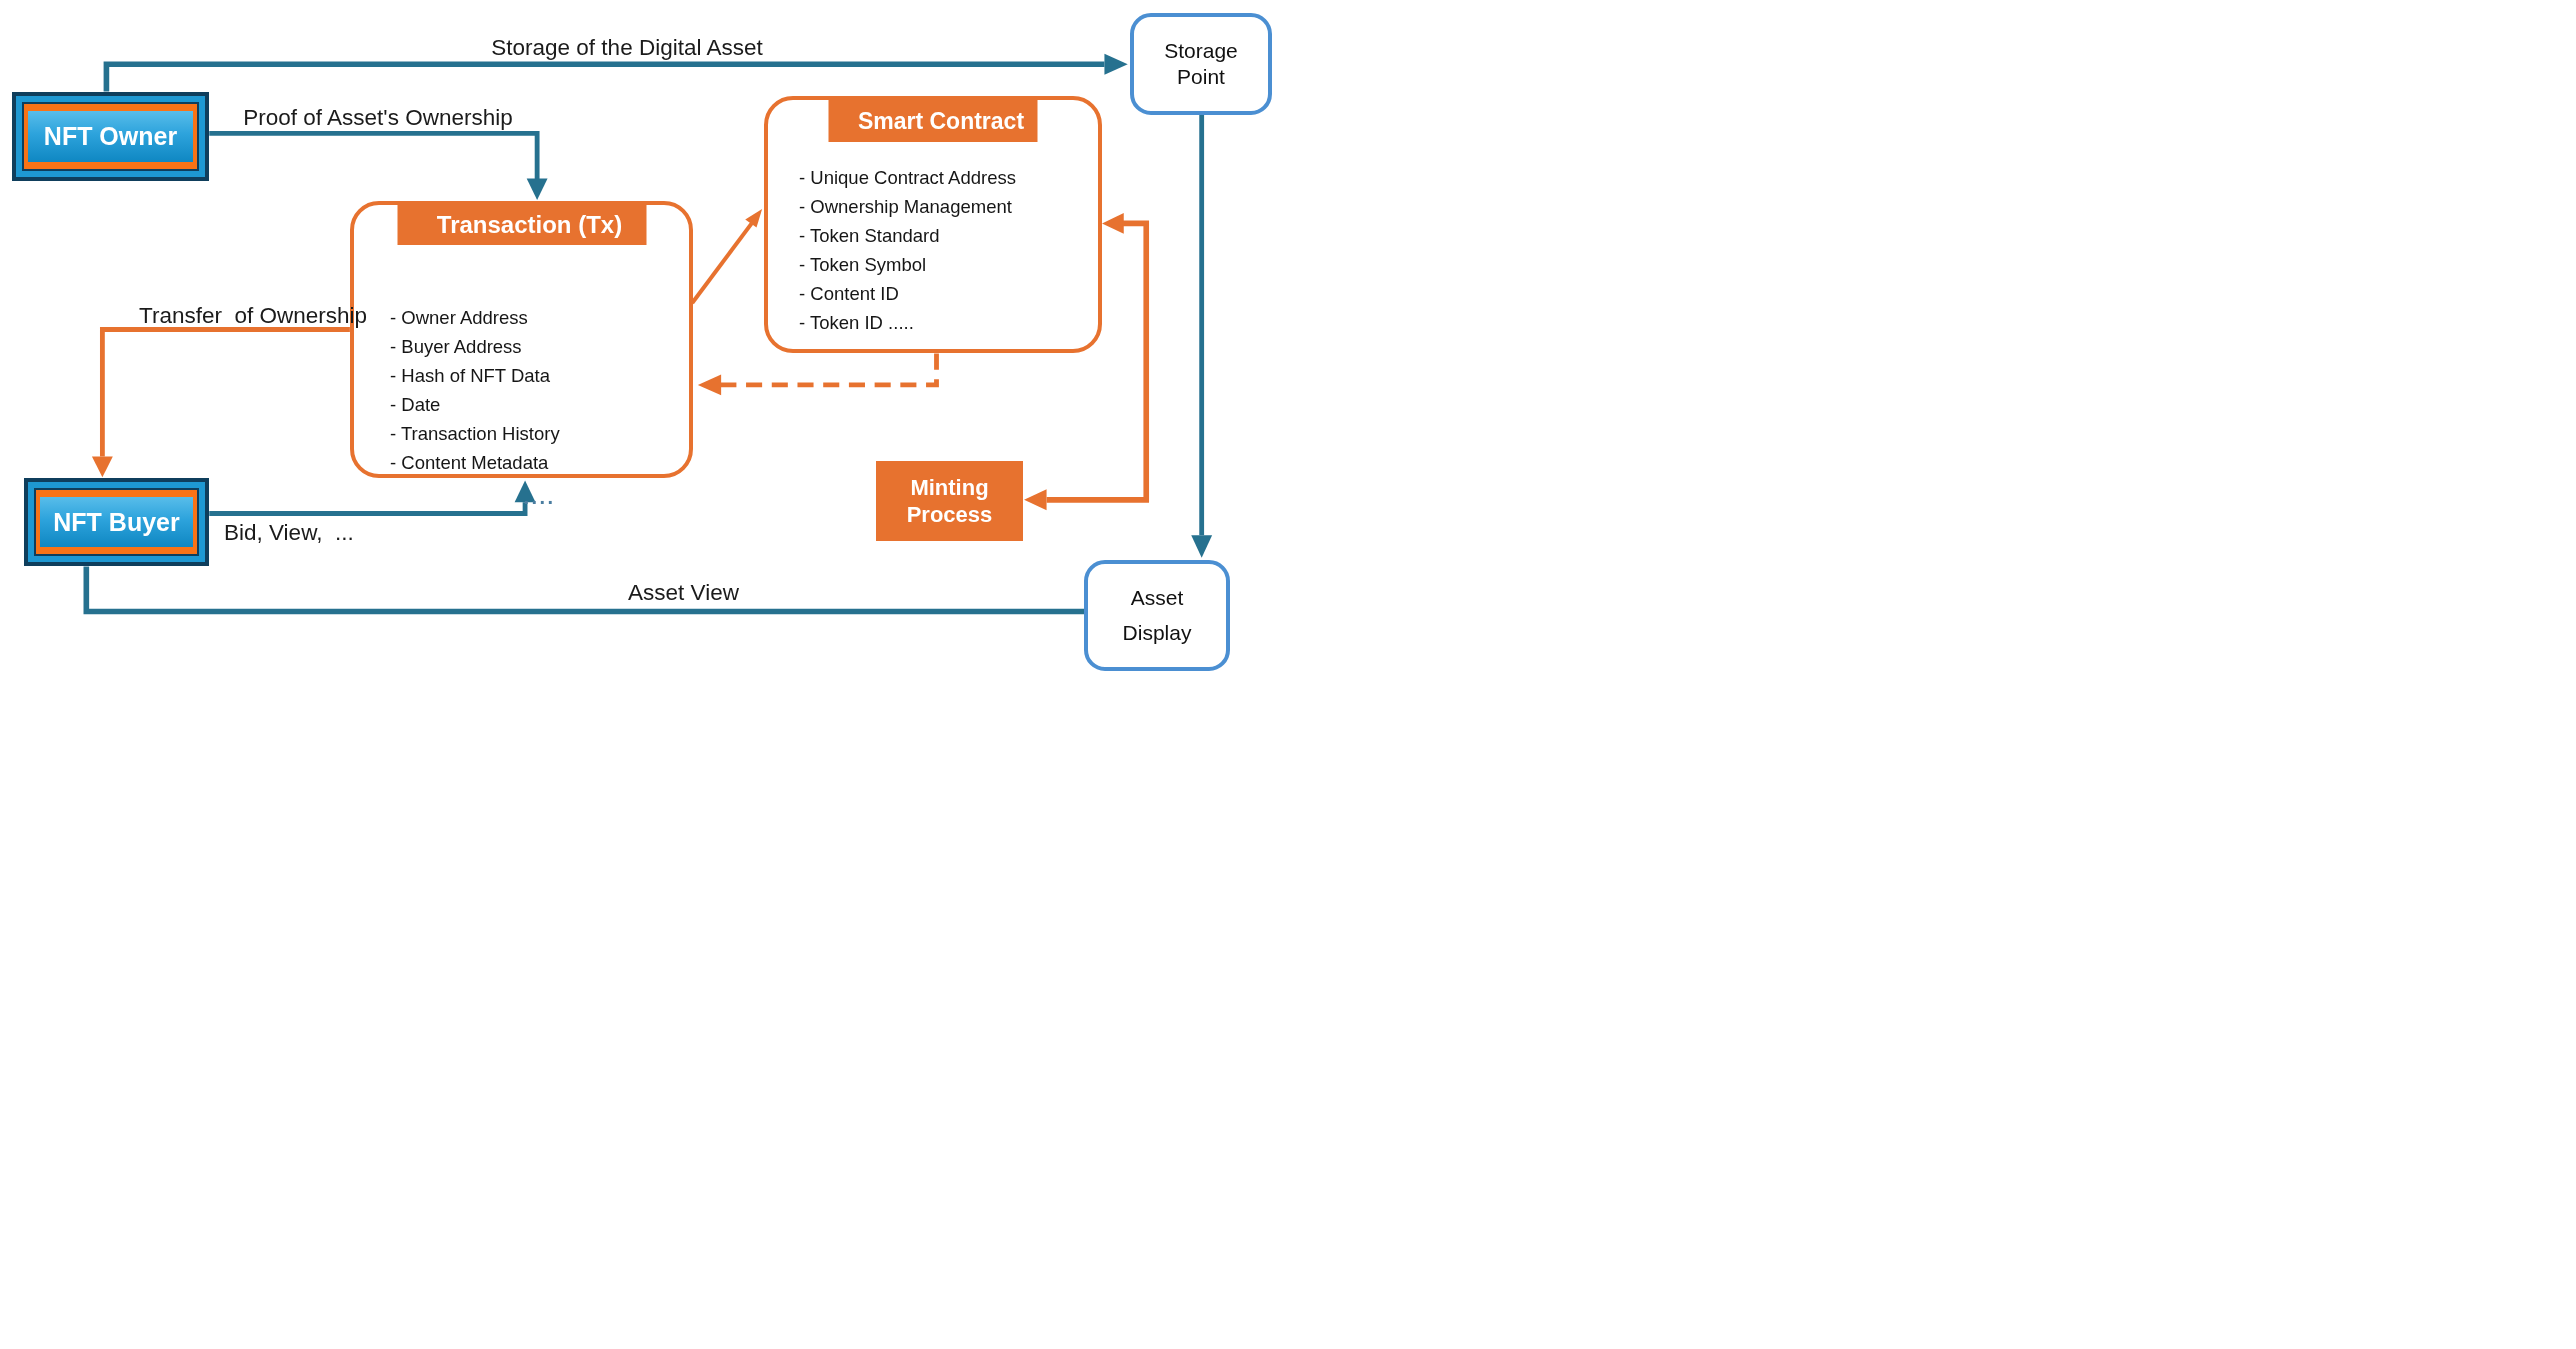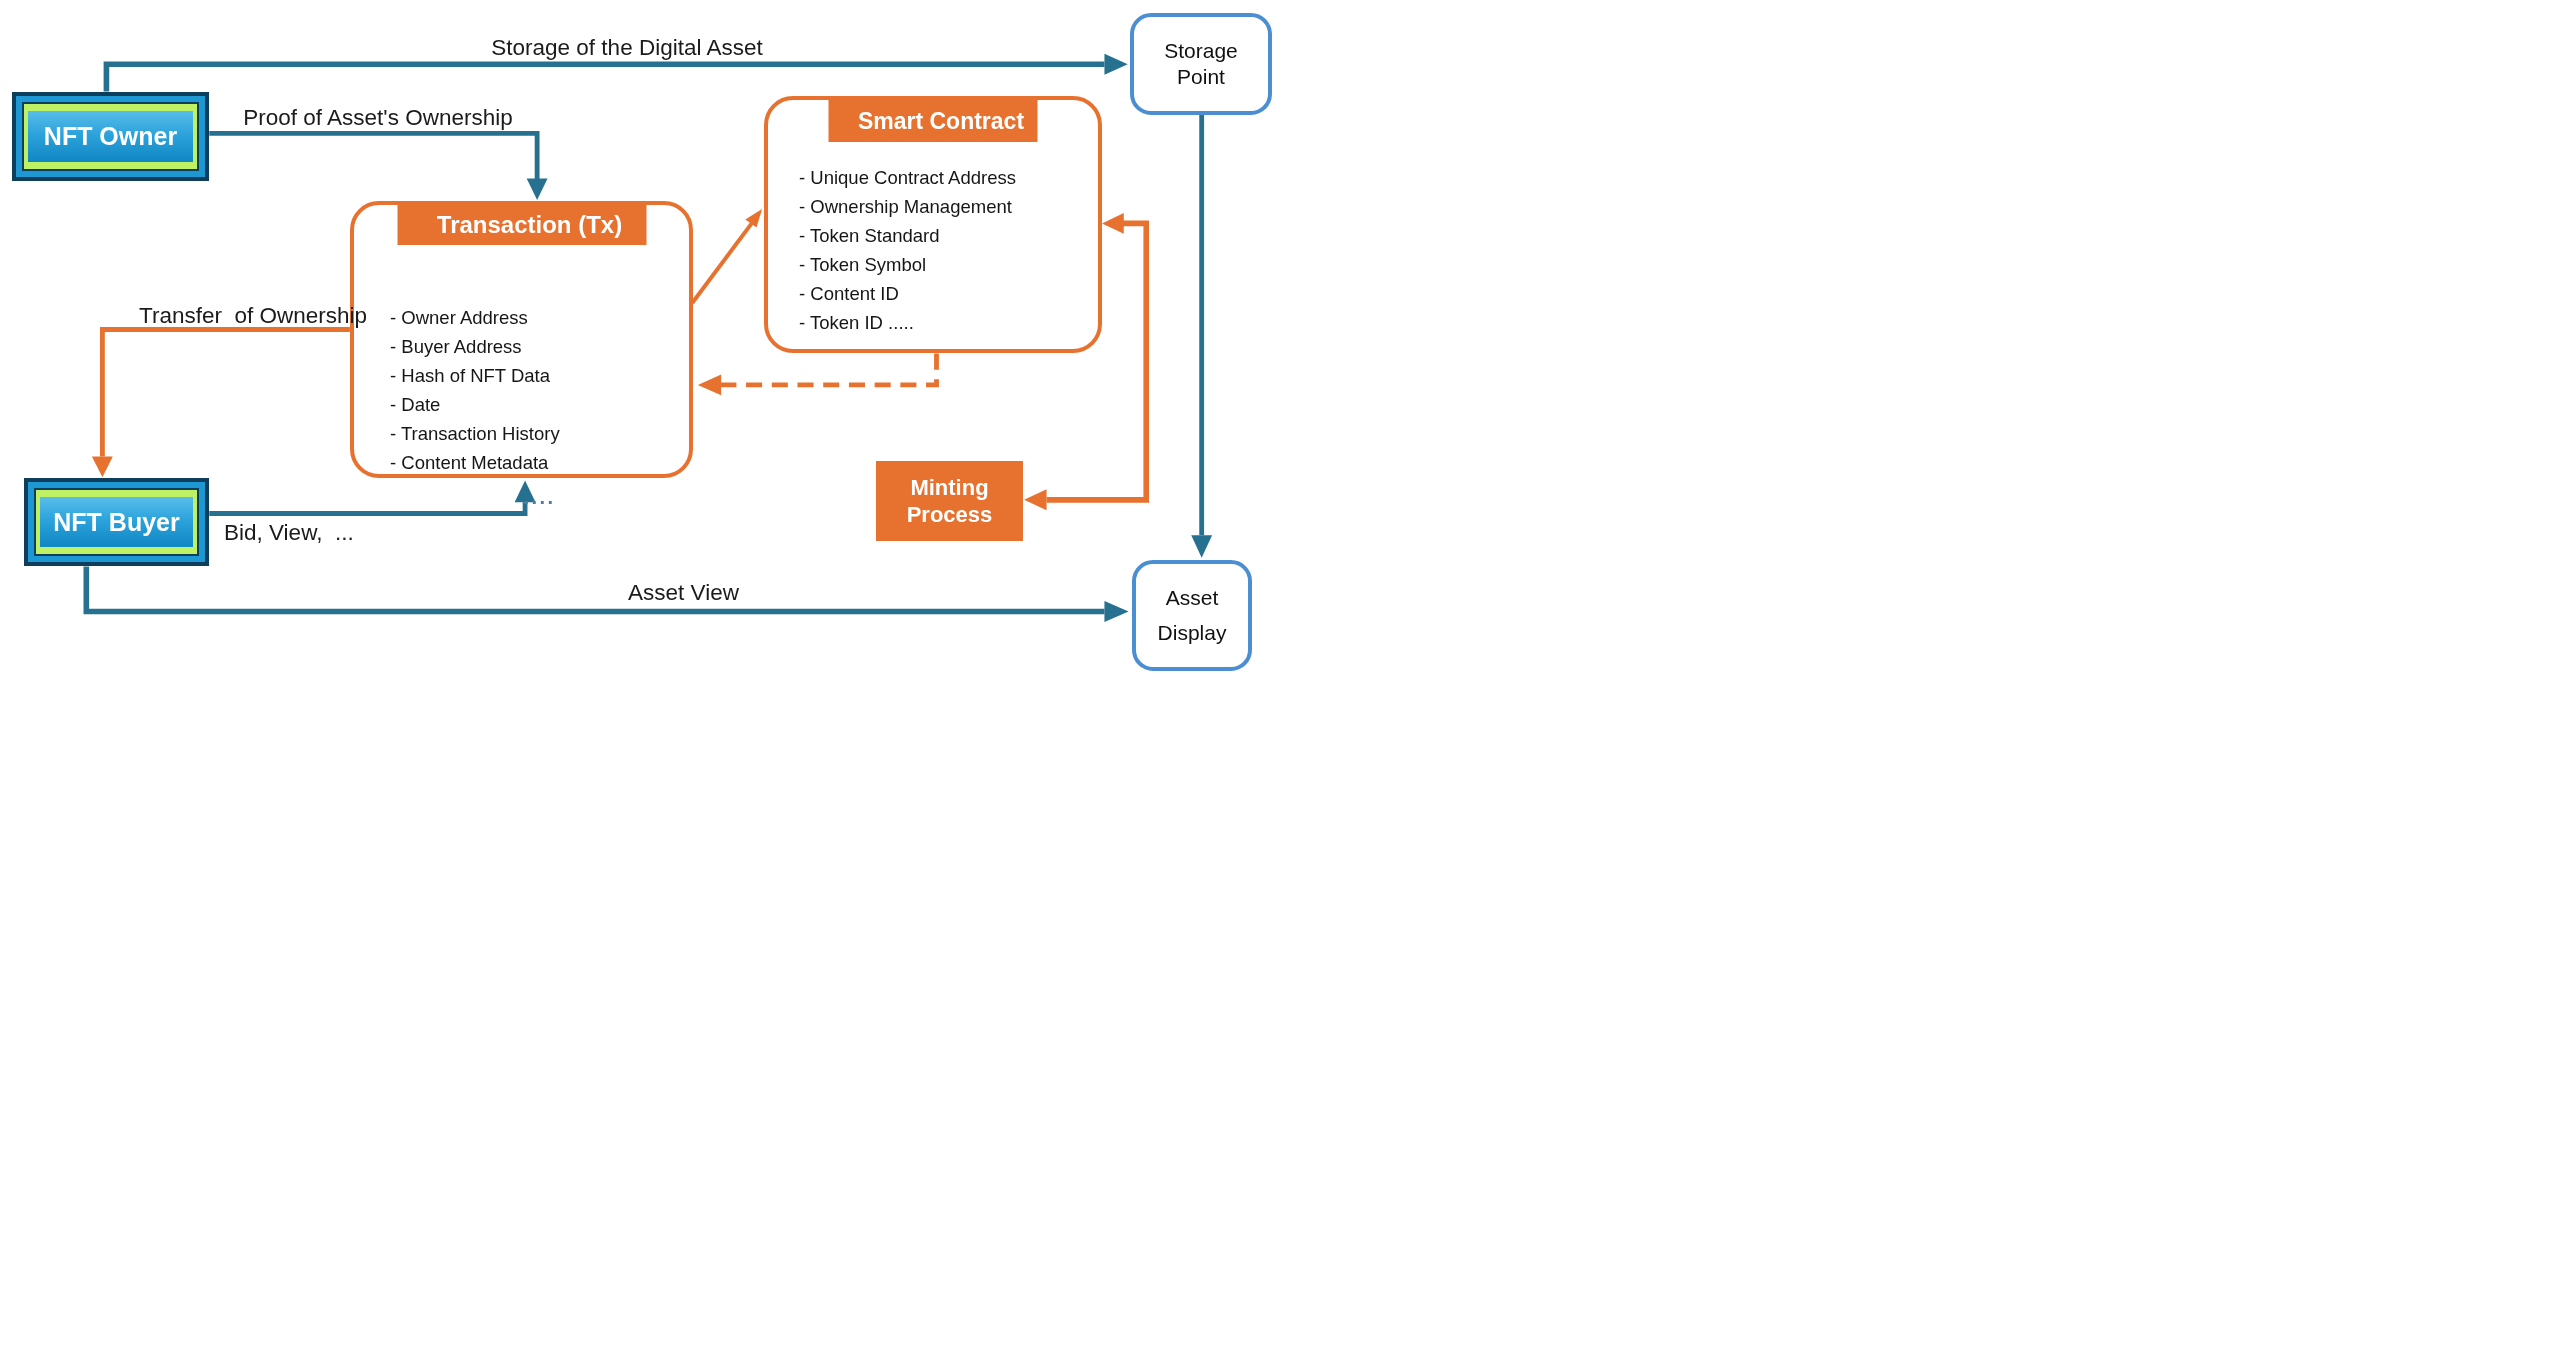--- a/index.html
+++ b/index.html
@@ -4,32 +4,32 @@
 <style>
   html,body{margin:0;padding:0;background:#ffffff;}
   .canvas{
     position:relative;width:1288px;height:675px;background:#ffffff;
     font-family:"Liberation Sans",sans-serif;overflow:hidden;
   }
   svg.wires{position:absolute;left:0;top:0;width:100%;height:100%;}
 
   
   .nft-node{position:absolute;background:#1e98d2;border:4px solid #0f3e5c;padding:6.4px;box-sizing:border-box;}
-  .nft-inner{border:2.4px solid #0f3e5c;background:#bef264;height:100%;box-sizing:border-box;padding:6.4px 4px;display:flex;}
+  .nft-inner{border:2.4px solid #0f3e5c;background:#f97316;height:100%;box-sizing:border-box;padding:6.4px 4px;display:flex;}
   .nft-band{flex:1;background:linear-gradient(180deg,#58bdea 0%,#2da3dc 45%,#0f87c2 100%);
     display:flex;align-items:center;justify-content:center;color:#ffffff;font-weight:bold;font-size:25px;}
   #nft-owner{left:12px;top:92px;width:197px;height:89px;}
   #nft-buyer{left:24px;top:478px;width:185px;height:88px;}
 
   
   .rounded-node{position:absolute;border:4px solid #4b8fd2;border-radius:21px;background:#ffffff;
     display:flex;flex-direction:column;align-items:center;justify-content:center;
     color:#111111;font-size:21px;line-height:26.5px;text-align:center;box-sizing:border-box;}
   #storage-point{left:1130px;top:13px;width:142px;height:102px;}
-  #asset-display{left:1132px;top:560px;width:120px;height:111px;gap:8px;}
+  #asset-display{left:1084px;top:560px;width:146px;height:111px;gap:8px;}
 
   
   .big-box{position:absolute;border:4.8px solid #e7722f;border-radius:29px;background:#ffffff;box-sizing:border-box;}
   #transaction{left:350px;top:201px;width:343px;height:277px;}
   #smart-contract{left:764px;top:96px;width:338px;height:257px;}
   .big-header{position:absolute;top:0;left:50%;transform:translateX(-50%);background:#e7722f;color:#ffffff;
     font-weight:bold;display:flex;align-items:center;justify-content:center;padding-left:16px;}
   #transaction .big-header{width:233px;height:40px;font-size:24px;}
   #smart-contract .big-header{width:193px;height:42px;font-size:23px;}
   .box-list{position:absolute;left:0;right:0;color:#161616;}

